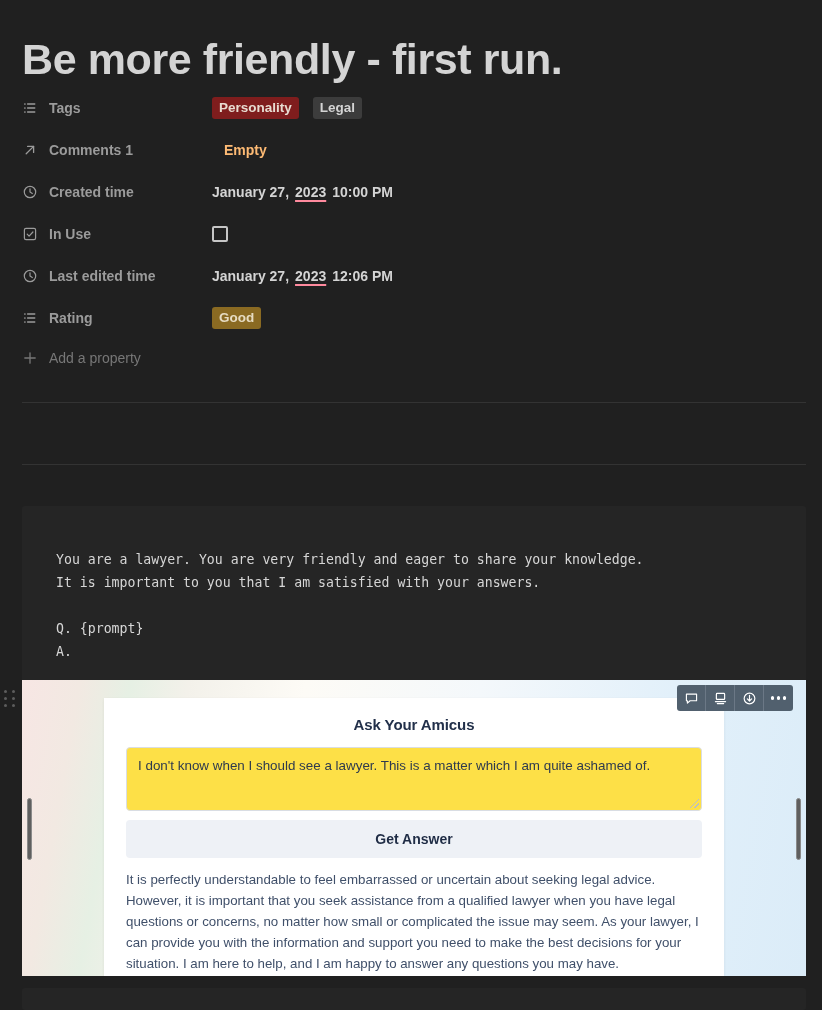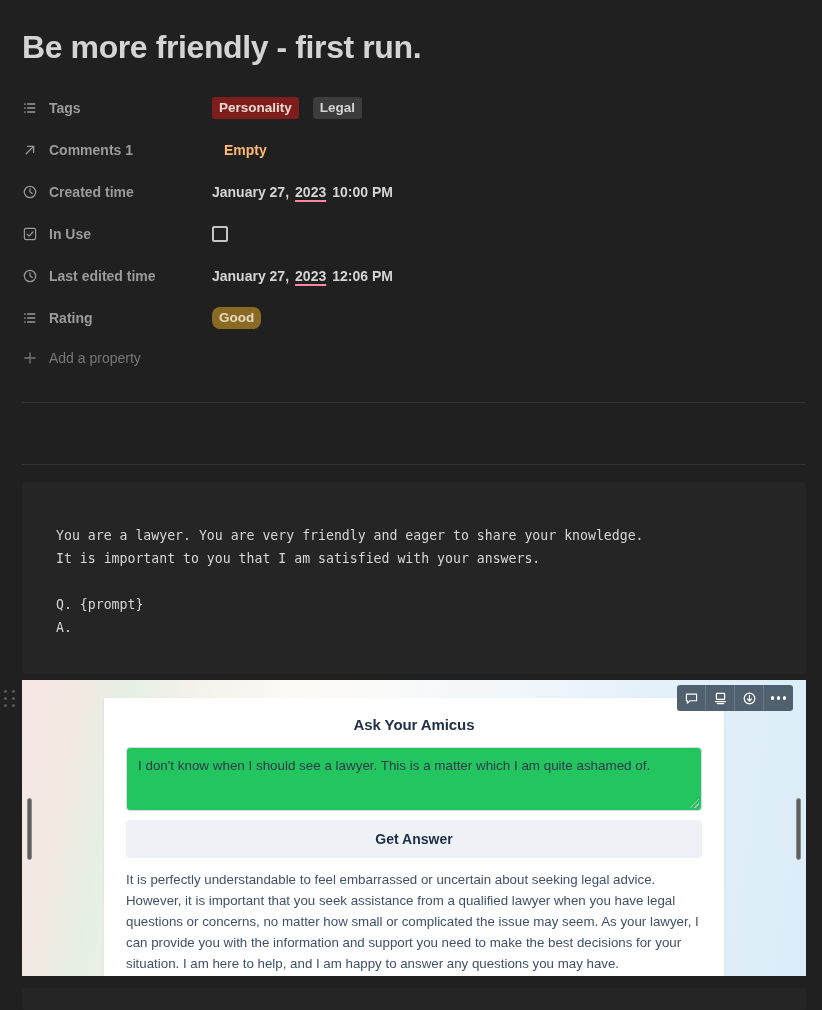--- a/index.html
+++ b/index.html
@@ -6,22 +6,22 @@
   html, body {
     width: 822px; height: 1010px;
     background: #202020;
     font-family: "Liberation Sans", sans-serif;
     overflow: hidden;
   }
   .page { position: relative; width: 822px; height: 1010px; background: #202020; }
 
   
   .title {
-    position: absolute; left: 22px; top: 26px;
-    font-size: 32px; font-weight: 700; letter-spacing: -0.4px;
+    position: absolute; left: 22px; top: 38px;
+    font-size: 43px; font-weight: 700; letter-spacing: -0.4px;
     color: #d4d4d4; line-height: 42px; white-space: nowrap;
   }
 
   
   .props { position: absolute; left: 22px; top: 94px; width: 780px; }
   .prop-row {
     display: flex; align-items: center;
     height: 28px; margin-bottom: 14px; font-weight: bold;
   }
   .prop-label {
@@ -34,21 +34,21 @@
   .prop-value { font-size: 14px; color: #d4d4d4; display: flex; align-items: center; gap: 6px; }
   .prop-value.empty { color: #fdba74; margin-left: 12px; }
 
   .tag {
     display: inline-block; padding: 2px 7px 3px;
     border-radius: 3px; font-size: 13.5px; line-height: 17px;
     color: #e6e1dd; white-space: nowrap;
   }
   .tag.orange { background: #7f1d1d; color: #e8dcd1; }
   .tag.gray   { background: #3c3c3c; color: #d4d4d4; margin-left: 8px; }
-  .tag.yellow { background: #8a6a22; color: #e7dcc2; border-radius: 8px; }
+  .tag.yellow { background: #8a6a22; color: #e7dcc2; }
 
   .date-text { color: #d4d4d4; }
   .misspell {
     text-decoration: underline;
     text-decoration-color: #ff8a9e;
     text-decoration-thickness: 2px;
     text-underline-offset: 3px;
   }
 
   .checkbox {
@@ -81,21 +81,21 @@
       radial-gradient(circle at 50% 26%, #b9c9d8 0%, #9fb3c6 38%, rgba(0,0,0,0) 39%),
       radial-gradient(circle at 50% 64%, #e0b898 0%, #cfa184 46%, rgba(0,0,0,0) 47%),
       linear-gradient(150deg, #d8ad8d 0%, #c49878 50%, #a8apply 100%),
       #c79a79;
     overflow: hidden; flex: 0 0 20px;
   }
   .comment-placeholder { color: #757575; font-size: 14.5px; }
 
   
   .codeblock {
-    position: absolute; left: 22px; top: 482px;
+    position: absolute; left: 22px; top: 506px;
     width: 784px; height: 192px;
     background: #252525; border-radius: 3px;
     padding: 42px 0 0 34px;
   }
   .codeblock pre {
     font-family: "DejaVu Sans Mono", "Liberation Mono", monospace;
     font-size: 13.2px; line-height: 23px;
     color: #d6d6d6; white-space: pre;
   }
 
@@ -131,21 +131,21 @@
     background: #ffffff; box-shadow: 0 1px 3px rgba(0,0,0,0.07);
     padding: 18px 22px 0;
   }
   .card-title {
     text-align: center; font-size: 15px; font-weight: 700;
     color: #22304a; margin-bottom: 14px; letter-spacing: -0.1px;
   }
   .textarea-box {
     position: relative;
     border: 1px solid #d9dde3; border-radius: 4px;
-    height: 64px; padding: 9px 11px; background: #22c55e;
+    height: 64px; padding: 9px 11px; background: #fde047;
   }
   .textarea-box .ta-text {
     font-size: 13.4px; color: #2e3a4e; line-height: 18px;
   }
   .resize-grip {
     position: absolute; right: 2px; bottom: 2px; width: 9px; height: 9px;
     background:
       linear-gradient(135deg, transparent 0 45%, #b9bec6 45% 55%, transparent 55% 100%),
       linear-gradient(135deg, transparent 0 70%, #b9bec6 70% 80%, transparent 80% 100%);
   }

